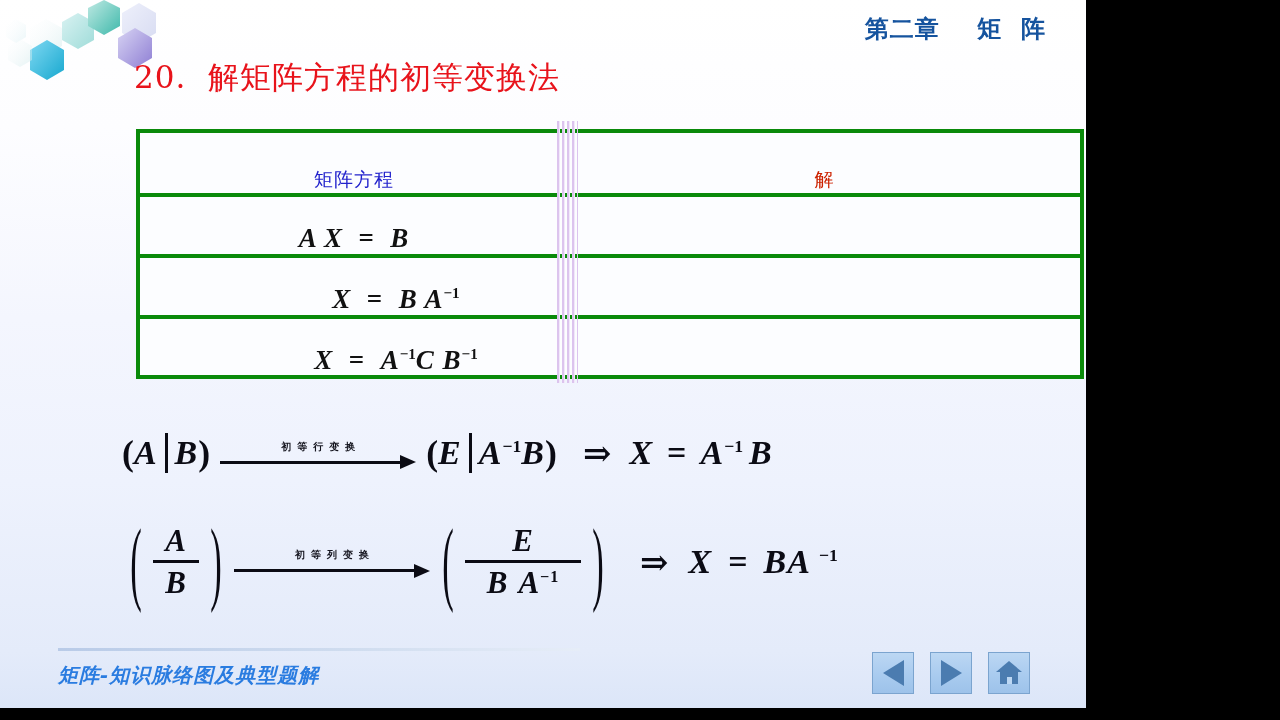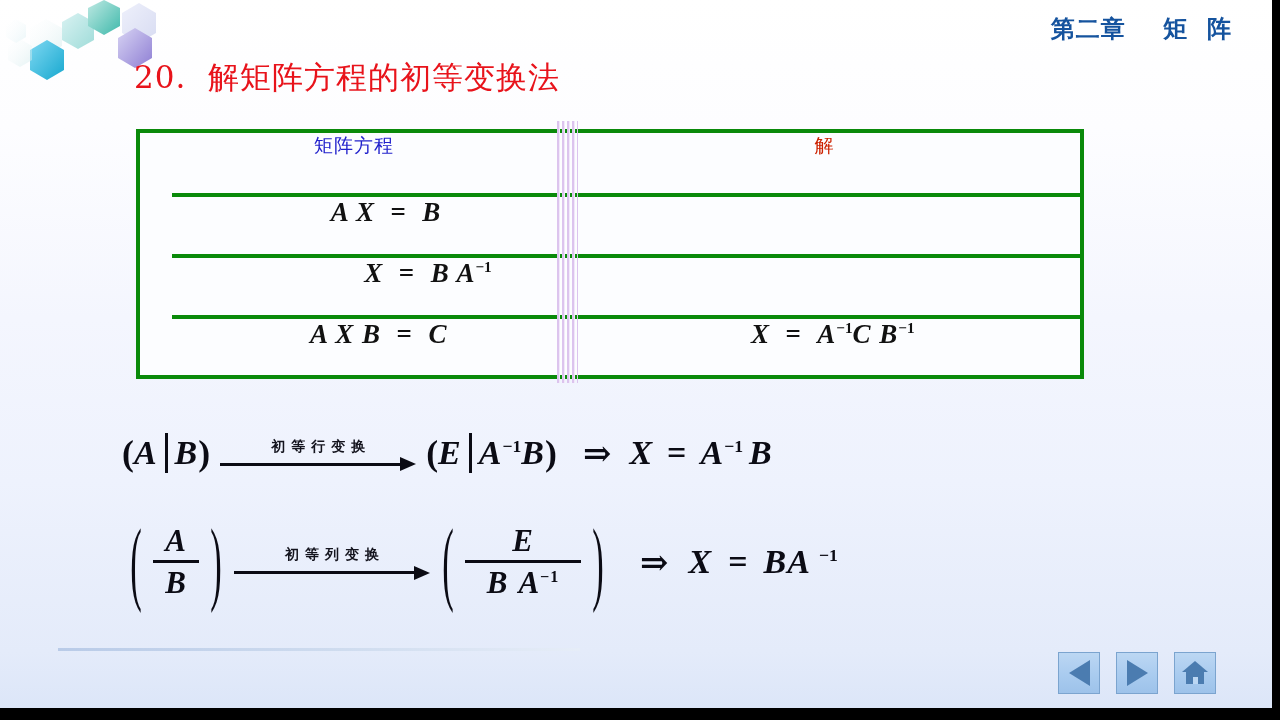--- a/index.html
+++ b/index.html
@@ -11,21 +11,21 @@
   body {
     width: 1280px;
     height: 720px;
     overflow: hidden;
     font-family: "Liberation Serif", "DejaVu Serif", serif;
   }
 
   
   #slide {
     position: relative;
-    width: 1272px;
+    width: 1086px;
     height: 708px;
     overflow: hidden;
     background:
       linear-gradient(to bottom,
         #ffffff 0%,
         #fdfdff 18%,
         #f4f6fe 45%,
         #eef2fd 68%,
         #e4ebfa 92%,
         #dce6f8 100%);
@@ -78,24 +78,24 @@
     box-sizing: border-box;
     background: #fcfdff;
   }
   .tbl-row {
     position: relative;
     display: flex;
     box-sizing: border-box;
   }
   .tbl-row + .tbl-row { border-top: 4px solid #0a8a0a; }
   .tbl-row.r-head { height: 60px; }
-  .tbl-row.r-body { height: 61px; margin-left: 32px; }
+  .tbl-row.r-body { height: 61px; }
   .cell {
     display: flex;
-    align-items: flex-start;
+    align-items: flex-end;
     justify-content: center;
     box-sizing: border-box;
     overflow: hidden;
   }
   .cell.c-left  { width: 428px; }
   .cell.c-right { width: 512px; }
 
   .hdr-eq {
     font-family: "DejaVu Sans", "Liberation Sans", sans-serif;
     font-size: 19px;
@@ -190,21 +190,21 @@
     display: inline-flex;
     flex-direction: column;
     align-items: center;
     justify-content: flex-end;
     margin: 0 10px;
     position: relative;
     top: 2px;
   }
   .arrow-label {
     font-family: "DejaVu Sans", "Liberation Sans", sans-serif;
-    font-size: 14px;
+    font-size: 10px;
     font-weight: 600;
     letter-spacing: 6px;
     color: #14141e;
     margin-bottom: 1px;
     padding-left: 6px;
   }
   .arrow-line {
     position: relative;
     width: 196px;
     height: 16px;
@@ -415,23 +415,20 @@
       </div>
     </div>
 
     <div class="tbl-row r-body">
       <div class="cell c-right">
         <span class="eq"><i>X</i><span class="op">  =  </span><i>B A</i><sup>−1</sup></span>
       </div>
     </div>
 
     <div class="tbl-row r-body">
-      <div class="cell c-left">
-        <span class="eq"><i>A X B</i><span class="op">  =  </span><i>C</i></span>
-      </div>
       <div class="cell c-right">
         <span class="eq"><i>X</i><span class="op">  =  </span><i>A</i><sup>−1</sup><i>C B</i><sup>−1</sup></span>
       </div>
     </div>
 
   </div>
 
   <div id="col-divider"></div>
 
   <div class="deriv" id="deriv-row">
@@ -480,20 +477,21 @@
     </span>
     <span class="bigparen">)</span>
 
     <span class="plainop" style="margin-left:30px;margin-right:16px;">⇒</span>
     <span class="m">X</span>
     <span class="plainop" style="margin:0 12px;">=</span>
     <span class="m"><span>BA</span><sup style="padding-left:8px;">−1</sup></span>
   </div>
 
   <div id="footer-rule"></div>
+  <div id="footer-text">矩阵-知识脉络图及典型题解</div>
 
   <div id="nav-buttons">
     <div class="navbtn">
       <span class="tri left"></span>
     </div>
     <div class="navbtn">
       <span class="tri right"></span>
     </div>
     <div class="navbtn">
       <span class="home">

